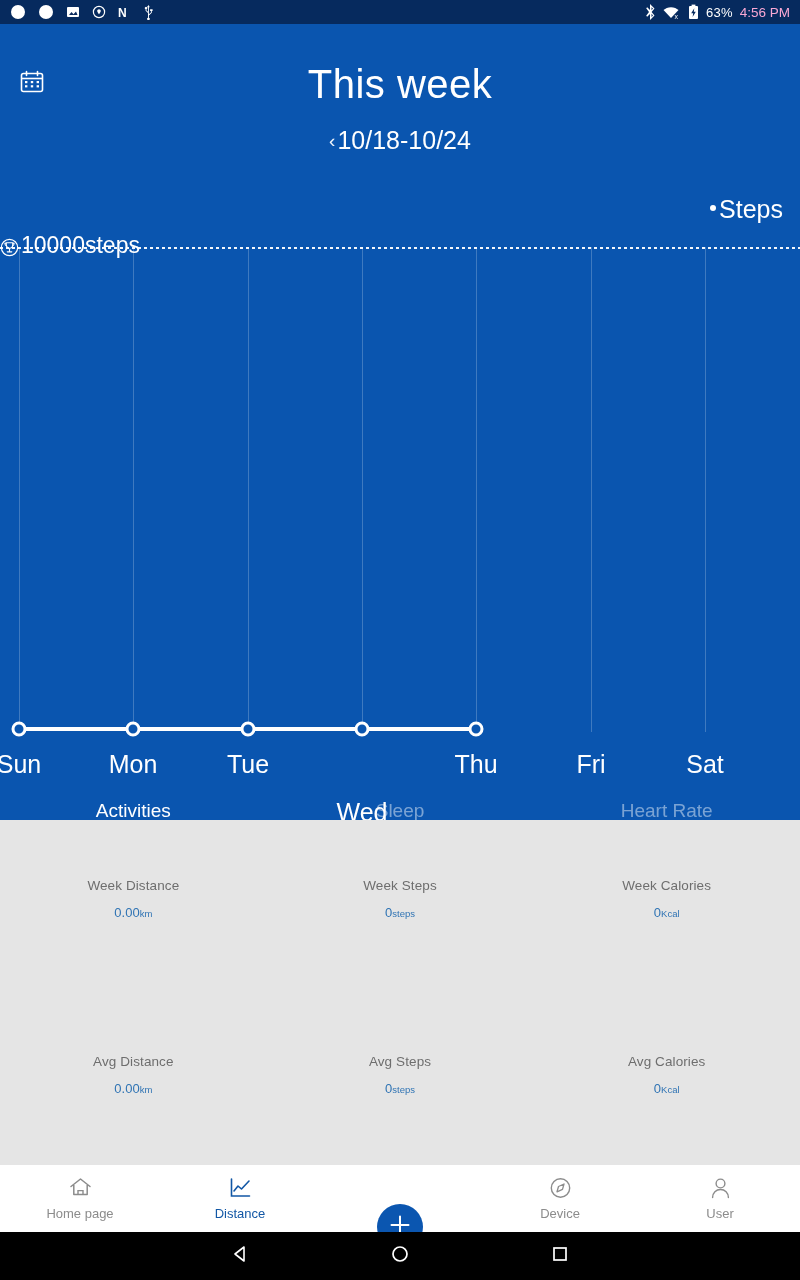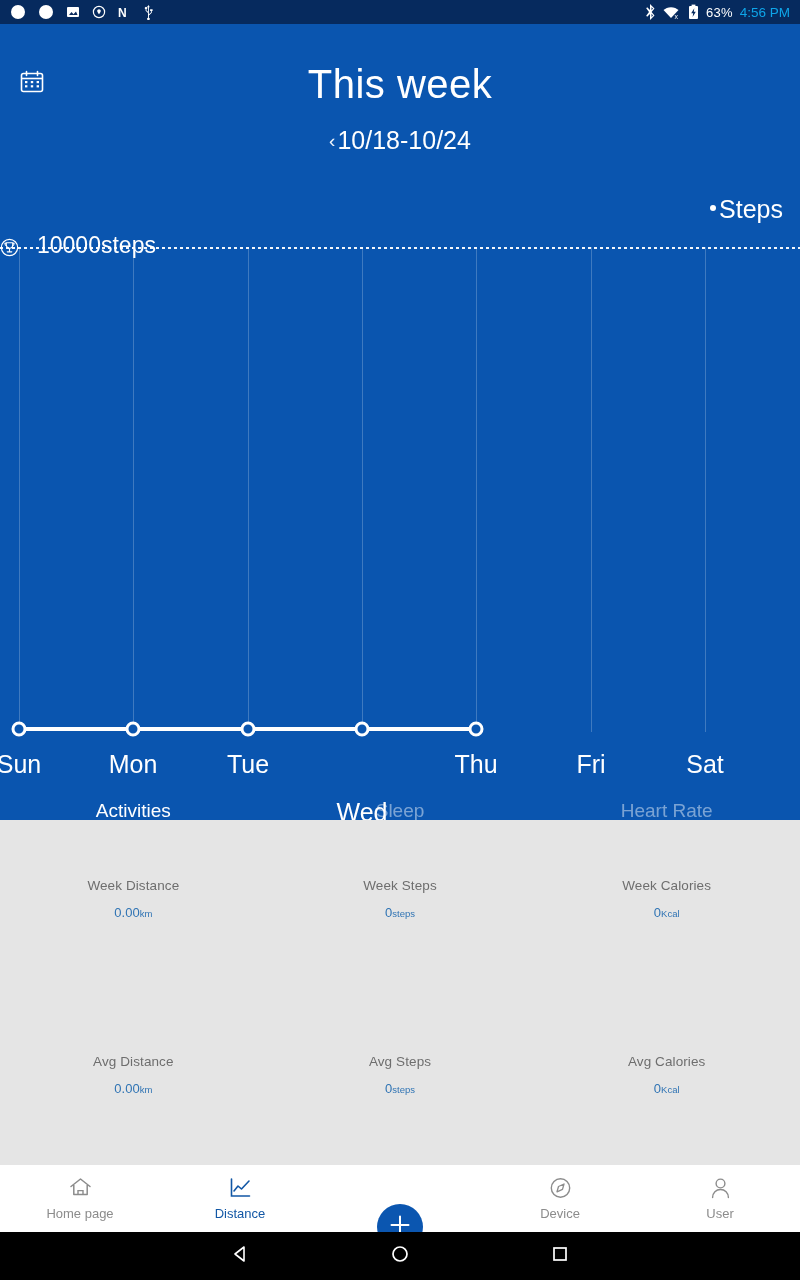--- a/index.html
+++ b/index.html
@@ -21,21 +21,21 @@
     width: 800px; height: 24px;
     background: #062a5e;
     display: flex; align-items: center;
     padding: 0 10px;
     color: #ffffff;
   }
   .sb-left { display: flex; align-items: center; gap: 12px; }
   .sb-right { margin-left: auto; display: flex; align-items: center; gap: 7px; }
   .sb-icon { display: inline-flex; align-items: center; justify-content: center; }
   .sb-text { font-size: 13px; color: #ffffff; letter-spacing: .2px; }
-  .sb-time { font-size: 13.5px; color: #0ea5e9; }
+  .sb-time { font-size: 13.5px; color: #f9a8d4; }
 
   
   .blue-panel {
     position: absolute; top: 24px; left: 0;
     width: 800px; height: 796px;
     background: #0a55af;
     overflow: hidden;
   }
   .cal-btn {
     position: absolute; left: 16px; top: 44px;
@@ -67,21 +67,21 @@
     color: #ffffff; font-size: 25px;
   }
   .legend-dot {
     width: 6px; height: 6px; border-radius: 50%;
     background: #ffffff; margin-bottom: 4px;
   }
 
   
   .goal-label {
     position: absolute; left: 0; top: 208px;
-    display: flex; align-items: center; gap: 18px;
+    display: flex; align-items: center; gap: 2px;
     color: #ffffff; font-size: 23px;
     z-index: 4;
   }
   .goal-icon { width: 19px; height: 19px; flex: 0 0 19px; }
 
   
   .chart {
     position: absolute; left: 0; top: 223px;
     width: 800px; height: 485px;
   }

